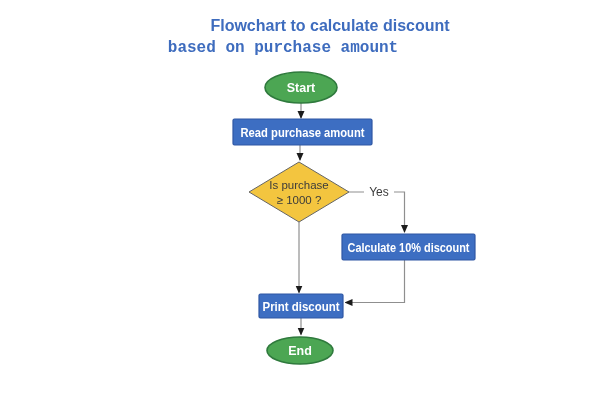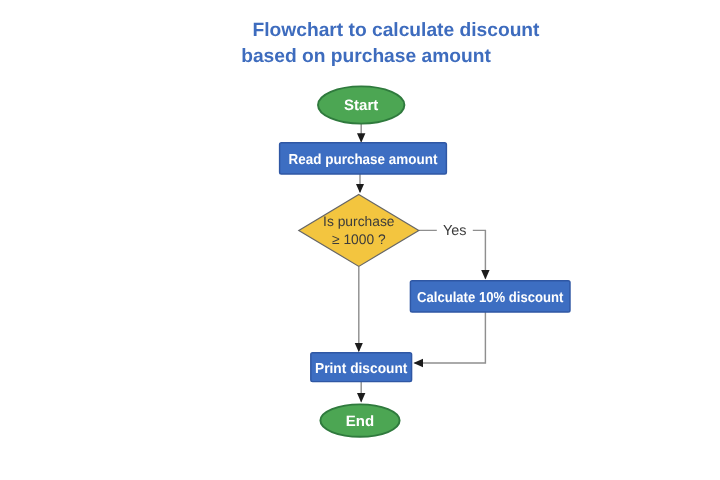--- a/index.html
+++ b/index.html
@@ -14,21 +14,21 @@
   .title-line {
     position: absolute;
     transform: translateX(-50%);
     white-space: nowrap;
     color: #3e6cbe;
     font-weight: 700;
     font-size: 16px;
     line-height: 22px;
   }
   .title-line1 { left: 330px; top: 15px; }
-  .title-line2 { left: 305px; top: 37px; }
+  .title-line2 { left: 283px; top: 37px; font-family: Liberation Mono, monospace; }
   svg { position: absolute; left: 0; top: 0; }
 
   .connector { fill: none; stroke: #8f8f8f; stroke-width: 1.2px; }
   .terminator { fill: #4ca653; stroke: #2f7a3d; stroke-width: 1.6px; }
   .process { fill: #3d6ec2; stroke: #2f57a4; stroke-width: 1.2px; }
   .decision { fill: #f3c53f; stroke: #666666; stroke-width: 1px; }
 
   .node-label {
     font-family: "Liberation Sans", "DejaVu Sans", sans-serif;
     font-weight: 700;

